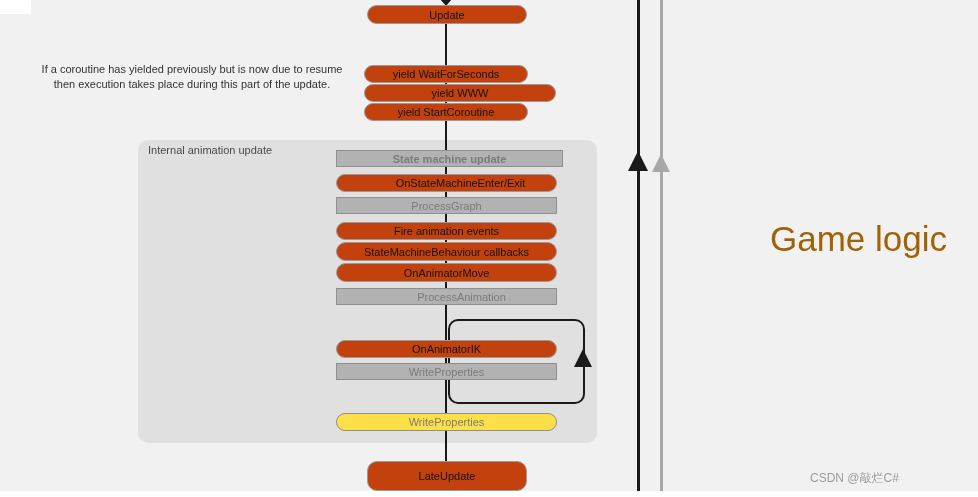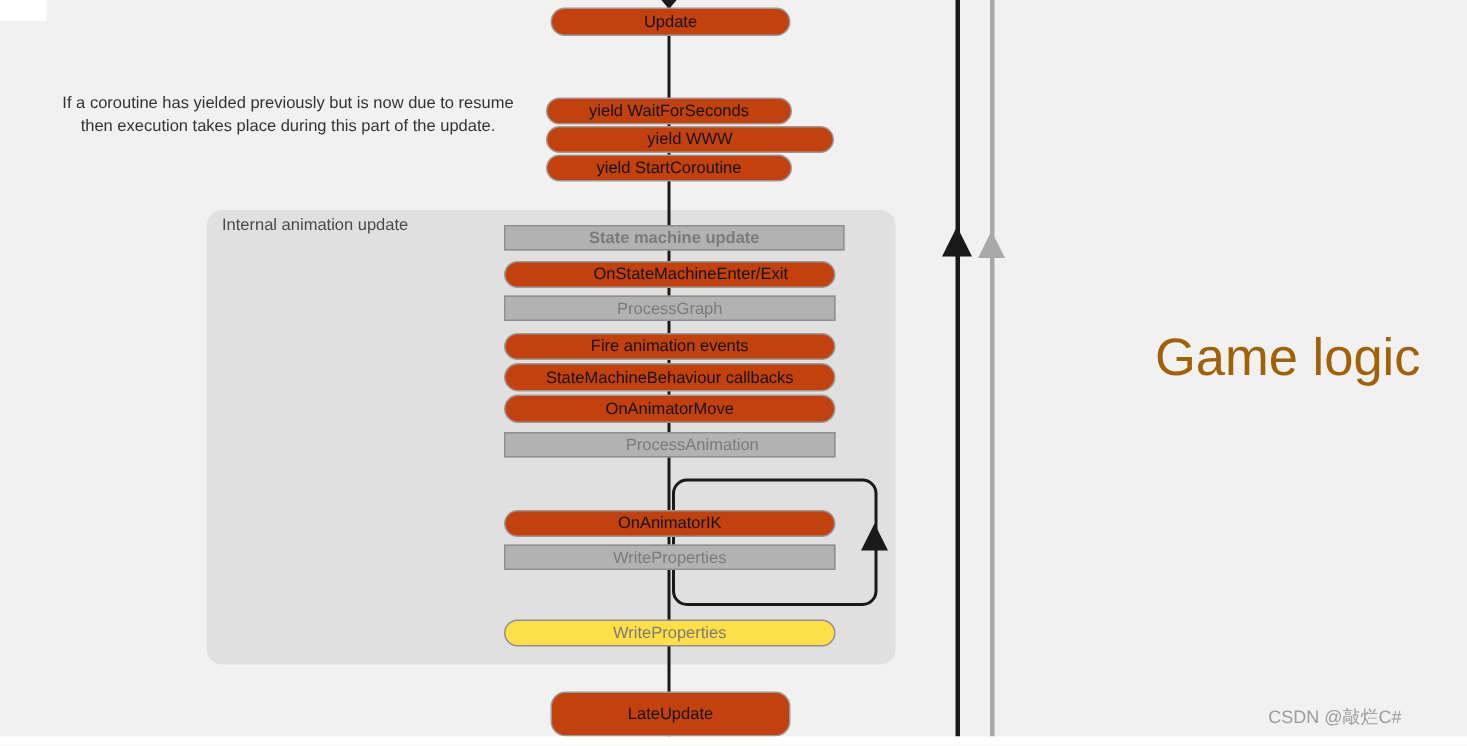--- a/index.html
+++ b/index.html
@@ -38,21 +38,21 @@
         font-size:11px; z-index:3; box-sizing:border-box; white-space:nowrap;}
   .node.white{background:#c2410c; border:1px solid #999999; border-radius:10px; color:#141414;text-align:right;}
   .node.grayrect{background:#b2b2b2; border:1px solid #8f8f8f; color:#7b7b7b;}
   .node.grayround{background:#fde047; border:1px solid #8f8f8f; border-radius:10px; color:#7b7b7b;}
 
   
   .note{position:absolute; left:36px; top:62px; width:312px; text-align:center;
         font-size:11px; line-height:15px; color:#333333; z-index:3;}
   .section-label{position:absolute; left:770px; top:219px; font-size:35px;
                  color:#a16207; z-index:3;}
-  .watermark{position:absolute; left:810px; top:470px; width:160px; text-align:center;
+  .watermark{position:absolute; left:810px; top:470px; width:160px; text-align:left;
              font-size:12px; color:#9c9c9c; z-index:6;}
 </style>
 </head>
 <body>
 
 <div class="stage">
 
   <div class="corner-white"></div>
 
   <div class="panel"></div>

